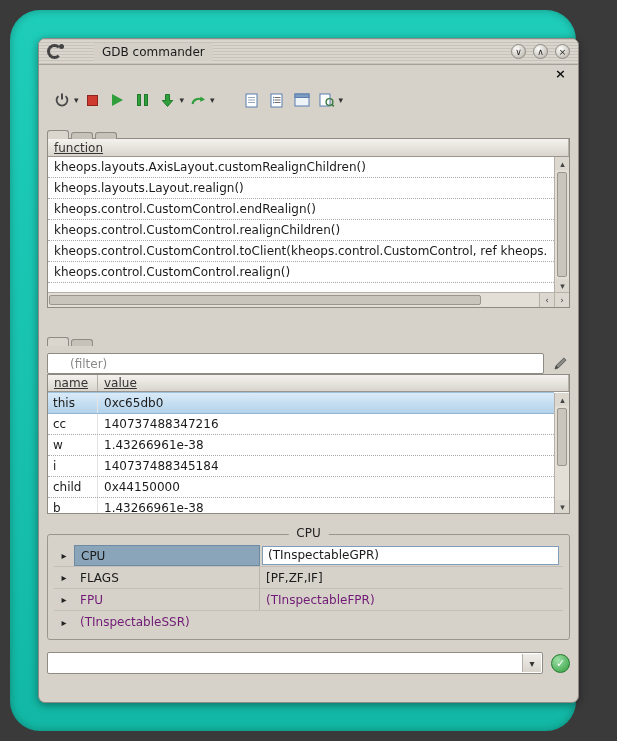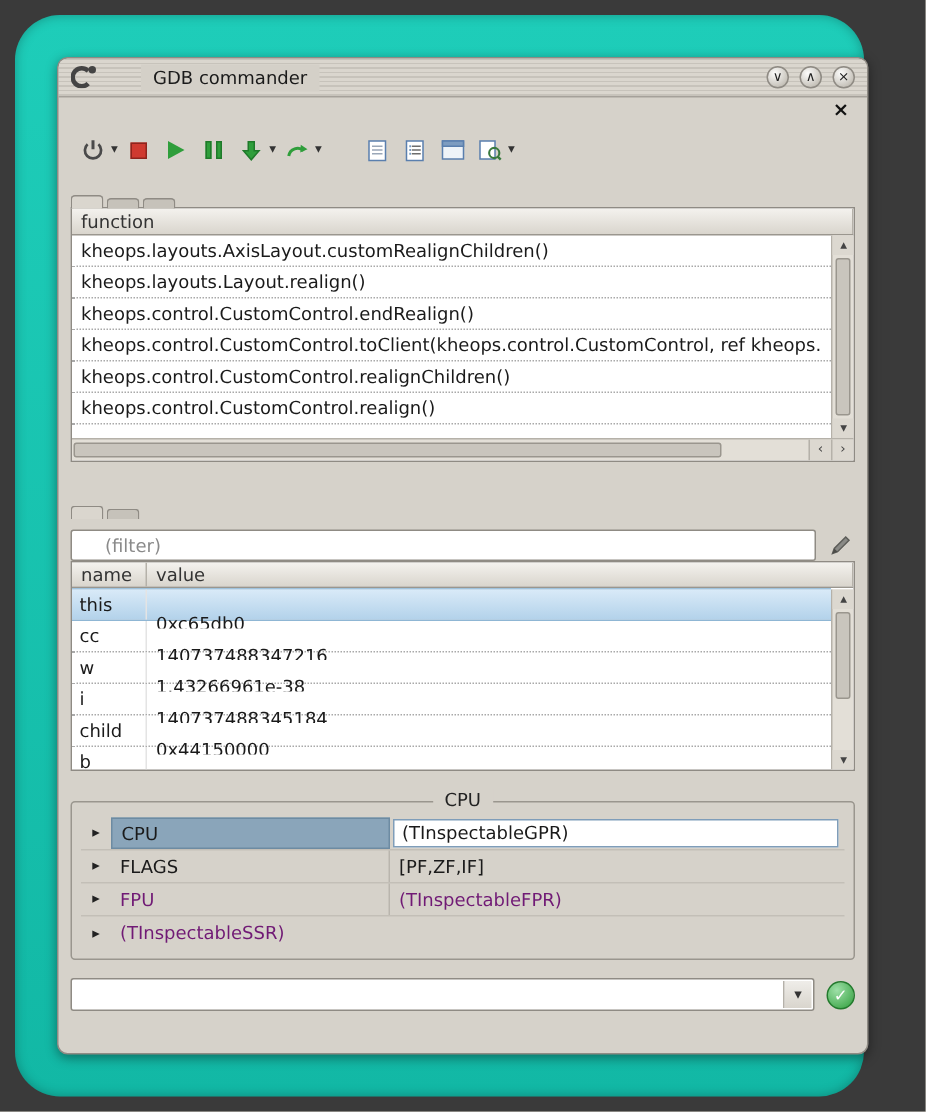--- a/index.html
+++ b/index.html
@@ -41,21 +41,21 @@
 
   
   .tabbar { display:flex; align-items:flex-end; height:23px; padding-left:8px; position:relative; z-index:2; }
   .tab { border:1px solid #8f8b84; border-bottom:none; border-radius:3px 3px 0 0; padding:3px 10px 3px;
          background:#c6c2ba; margin-right:2px; color:#2a2a2a; position:relative; top:1px; }
   .tab.active { background:#dad6ce; padding-bottom:5px; z-index:3; }
 
   
   .panel { margin:0 8px; background:#fff; border:1px solid #8f8b84; position:relative; overflow:hidden; }
   .panel-header { height:18px; background:linear-gradient(#f4f2ee,#d9d5cd); border-bottom:1px solid #9a968e;
-                  display:flex; align-items:flex-end; color:#333; }
+                  display:flex; align-items:flex-end; color:#333;text-decoration:underline; }
   .ph-cell { padding:0 6px; height:100%; display:flex; align-items:center; border-right:1px solid #b5b1a9; }
 
   .callstack { height:170px; }
   .cs-rows { position:absolute; left:0; right:15px; top:18px; bottom:15px; overflow:hidden; }
   .cs-row { height:21px; line-height:20px; border-bottom:1px dotted #a9a9a9; padding:0 6px; white-space:nowrap; overflow:hidden; }
 
   .scroll-btn { width:15px; height:13px; display:flex; align-items:center; justify-content:center;
                 background:#dcd8d0; font-size:9px; color:#444; }
   .vscroll { position:absolute; top:18px; right:0; bottom:15px; width:15px; background:#e3dfd7; border-left:1px solid #b5b1a9;
              display:flex; flex-direction:column; justify-content:space-between; }
@@ -72,21 +72,21 @@
                   font:12px "DejaVu Sans", sans-serif; color:#4d7c0f; }
   .filter-input::placeholder { color:#8a8a8a; }
   .icon-btn { width:20px; height:20px; display:flex; align-items:center; justify-content:center; }
 
   
   .variables { height:140px; margin-top:6px; }
   .var-rows { position:absolute; left:0; right:15px; top:17px; bottom:0; overflow:hidden; }
   .variables .panel-header { height:17px; }
   .var-row { height:21px; line-height:20px; display:flex; border-bottom:1px dotted #a9a9a9; }
   .var-name { width:50px; padding:0 5px; border-right:1px solid #e4e4e4; overflow:hidden; }
-  .var-value { flex:1; padding:13px 6px; overflow:hidden; white-space:nowrap; }
+  .var-value { flex:1; padding:0 6px; overflow:hidden; white-space:nowrap; }
   .var-row.selected { background:linear-gradient(#d9eaf8,#b3d2ea); border-top:1px solid #9fc2dc; border-bottom:1px solid #8fb6d4; height:22px; }
   .variables .vscroll { bottom:0; }
   .variables .vscroll .thumb { top:15px; height:58px; }
 
   
   .groupbox { margin:20px 8px 0; border:1px solid #9a968e; border-radius:3px; position:relative; padding:10px 6px 6px; }
   .groupbox-title { position:absolute; top:-9px; left:50%; transform:translateX(-50%); background:#d6d2ca; padding:0 8px; color:#222; }
   .cpu-row { display:grid; grid-template-columns:20px 186px 1fr; align-items:center; height:22px; border-bottom:1px solid #c3bfb7; }
   .cpu-row:last-child { border-bottom:none; }
   .cpu-expander { text-align:center; font-size:10px; color:#222; }
@@ -205,22 +205,22 @@
 
     <div class="panel callstack">
       <div class="panel-header">
         <span class="ph-cell" style="flex:1">function</span>
       </div>
       <div class="cs-rows">
 
       <div class="cs-row"><span>kheops.layouts.AxisLayout.customRealignChildren()</span></div>
           <div class="cs-row"><span>kheops.layouts.Layout.realign()</span></div>
           <div class="cs-row"><span>kheops.control.CustomControl.endRealign()</span></div>
+          <div class="cs-row"><span>kheops.control.CustomControl.realignChildren()</span></div>
           <div class="cs-row"><span>kheops.control.CustomControl.toClient(kheops.control.CustomControl, ref kheops.</span></div>
-          <div class="cs-row"><span>kheops.control.CustomControl.realignChildren()</span></div>
           <div class="cs-row"><span>kheops.control.CustomControl.realign()</span></div>
         </div>
       <div class="vscroll">
         <span class="scroll-btn">▴</span>
         <span class="thumb"></span>
         <span class="scroll-btn">▾</span>
       </div>
       <div class="hscroll">
         <span class="thumb"></span>
         <span class="btns">

